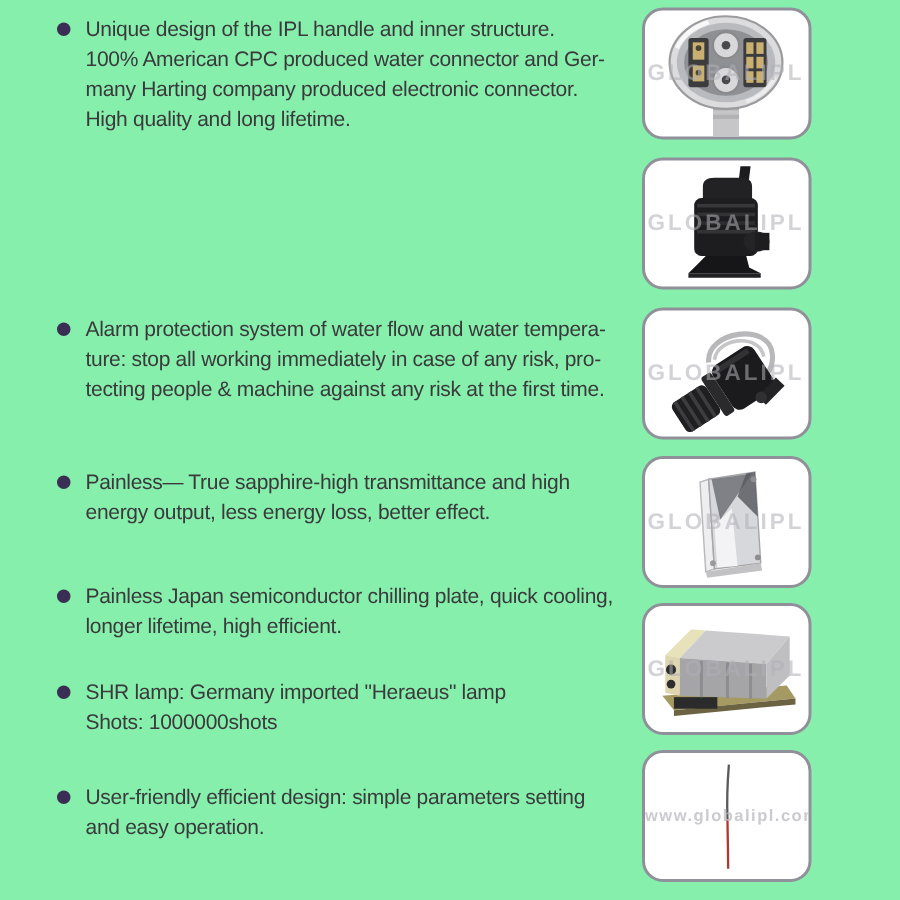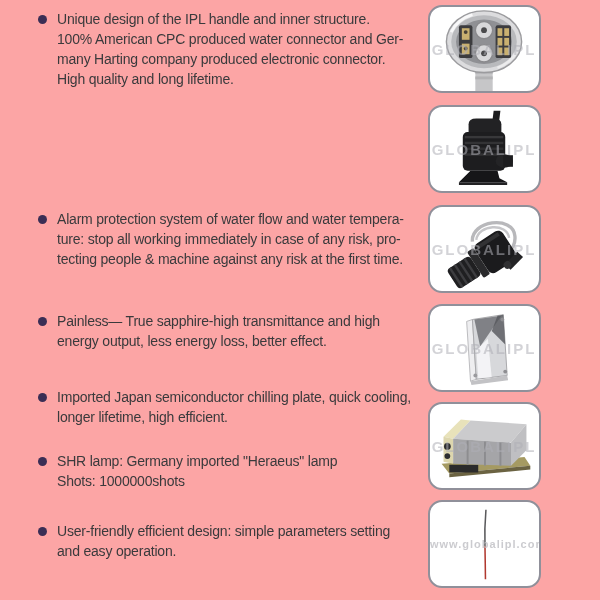--- a/index.html
+++ b/index.html
@@ -3,21 +3,21 @@
 <meta charset="utf-8">
 <style>
   * { margin:0; padding:0; box-sizing:border-box; }
   html,body { width:600px; height:600px; }
   body {
     font-family:"Liberation Sans", sans-serif;
     background:#fdfdfd;
     position:relative;
     overflow:hidden;
   }
-  .page { position:absolute; inset:0; background:#fca5a5; }
+  .page { position:absolute; inset:0; background:#86efac; }
 
   
   .feature {
     position:absolute;
     left:38px;
     display:flex;
     align-items:flex-start;
   }
   .bullet {
     width:9px; height:9px;
@@ -87,21 +87,21 @@
   </div>
 
   <div class="feature" style="top:311px">
     <span class="bullet"></span>
     <div class="feature-text">Painless— True sapphire-high transmittance and high
 energy output, less energy loss, better effect.</div>
   </div>
 
   <div class="feature" style="top:387px">
     <span class="bullet"></span>
-    <div class="feature-text">Imported Japan semiconductor chilling plate, quick cooling,
+    <div class="feature-text">Painless Japan semiconductor chilling plate, quick cooling,
 longer lifetime, high efficient.</div>
   </div>
 
   <div class="feature" style="top:451px">
     <span class="bullet"></span>
     <div class="feature-text">SHR lamp: Germany imported "Heraeus" lamp
 Shots: 1000000shots</div>
   </div>
 
   <div class="feature" style="top:521px">

